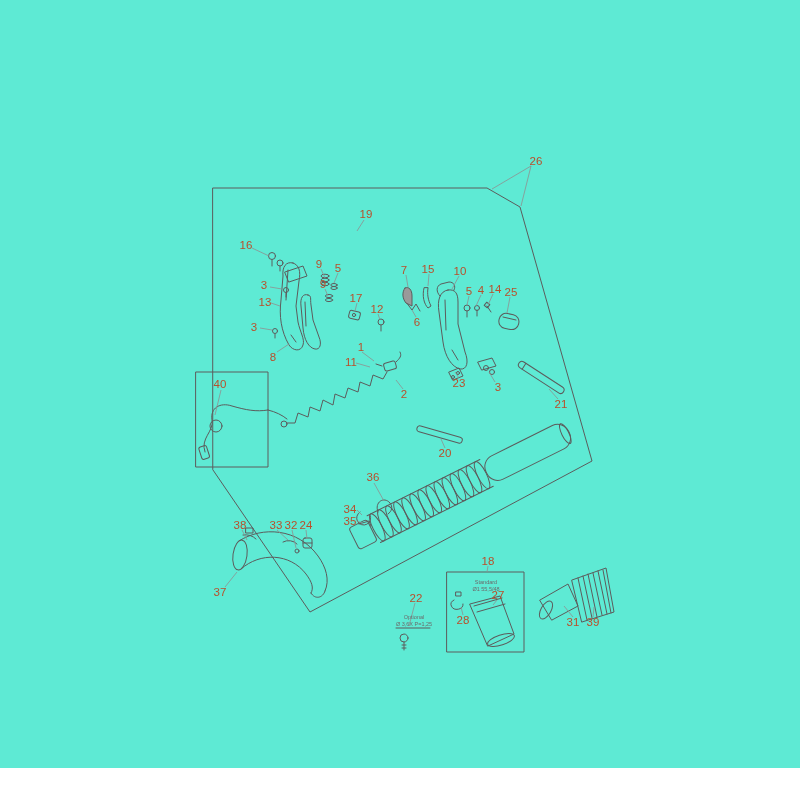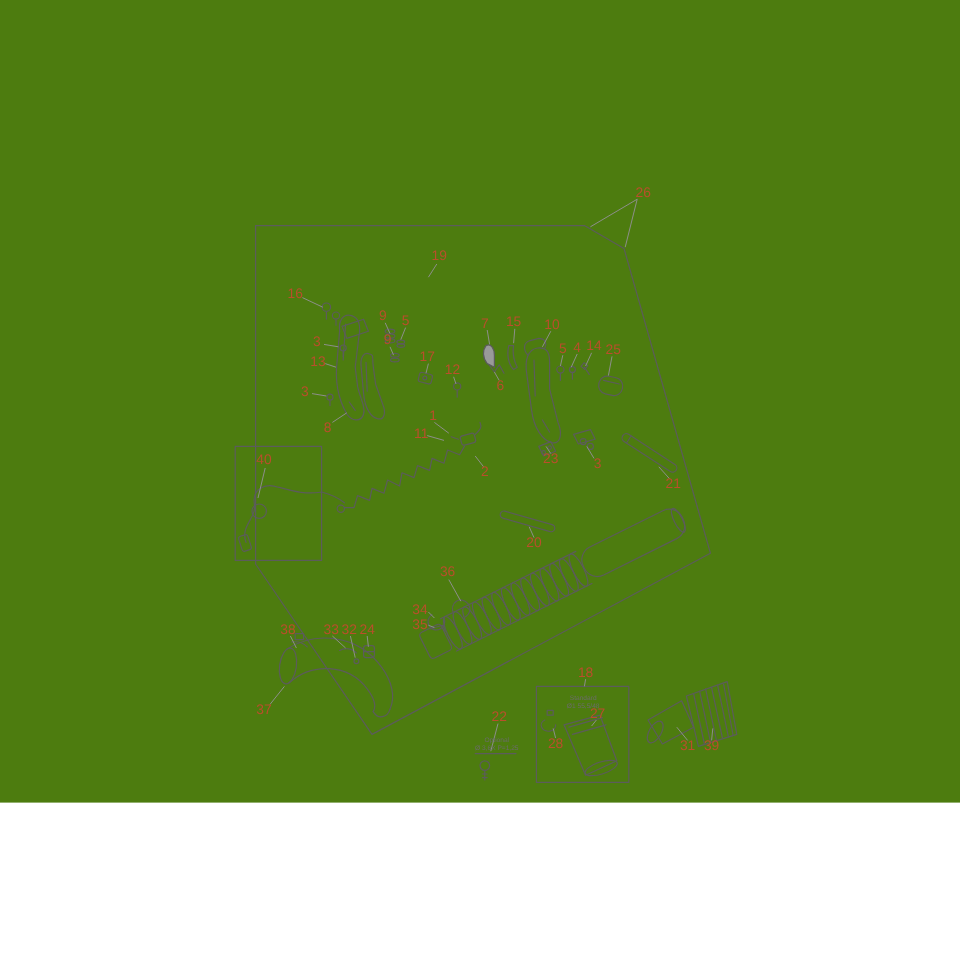--- a/index.html
+++ b/index.html
@@ -1,16 +1,16 @@
 <!DOCTYPE html>
 <html><head>
 <meta charset="utf-8">
 <style>
   html,body{margin:0;padding:0;background:#ffffff;}
-  .canvas{position:relative;width:800px;height:669px;background:#4d7c0f;overflow:hidden;
+  .canvas{position:relative;width:800px;height:768px;background:#5eead4;overflow:hidden;
           font-family:"Liberation Sans",sans-serif;}
   svg{position:absolute;left:0;top:0;}
   .art{stroke:#5c5c5c;stroke-width:1;fill:none;stroke-linecap:round;stroke-linejoin:round;}
   .leader{stroke:#8f8f8f;stroke-width:0.8;fill:none;}
   .callout{font-family:"Liberation Sans",sans-serif;font-size:11.5px;
            text-anchor:middle;dominant-baseline:central;}
   .note{font-family:"Liberation Sans",sans-serif;font-size:5.5px;fill:#6b6b6b;
         text-anchor:middle;dominant-baseline:central;}
   .dark{fill:#9a9a9a;}
 </style>

